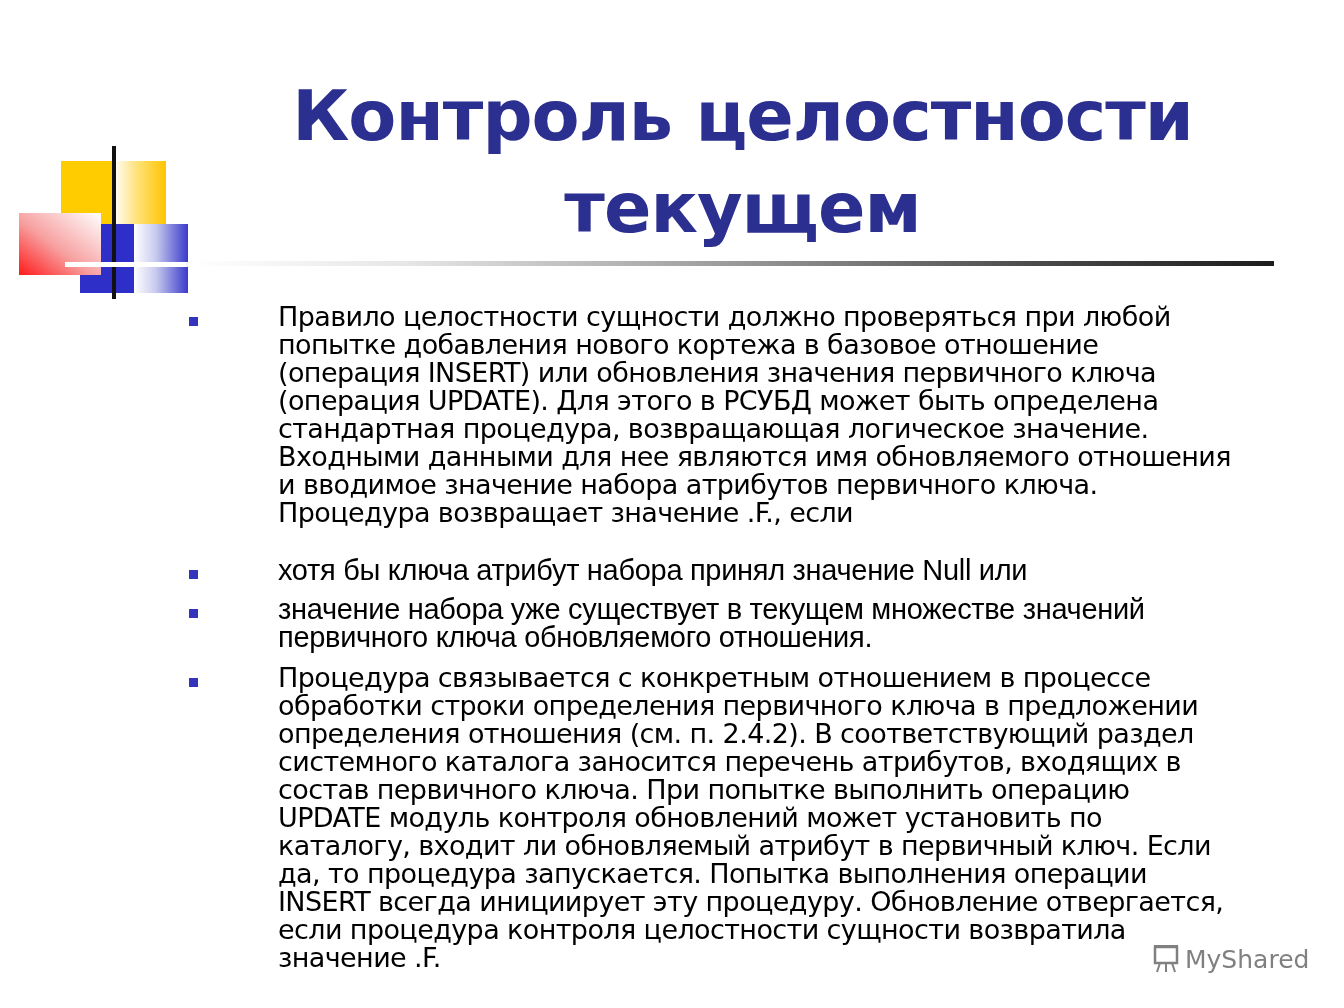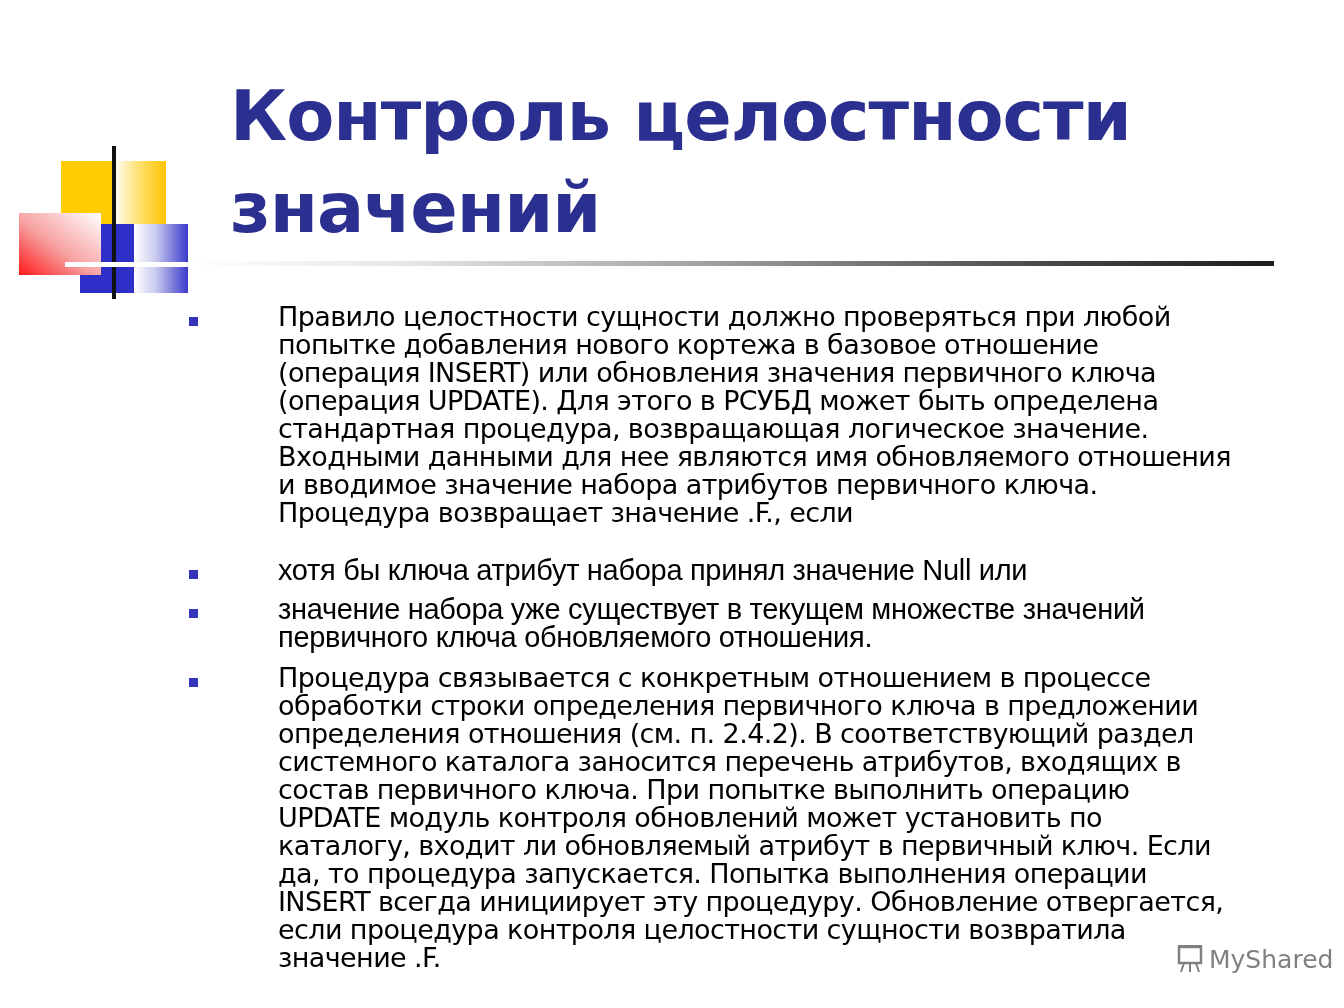--- a/index.html
+++ b/index.html
@@ -53,21 +53,21 @@
     }
     .title-rule {
       position: absolute; left: 190px; top: 261px; width: 1084px; height: 5px;
       background: linear-gradient(to right, #ffffff 0%, #e6e6e6 20%, #9a9a9a 50%, #4a4a4a 78%, #1c1c1c 100%);
     }
     
     .title {
       position: absolute;
       left: 230px; top: 70px;
       width: 1025px;
-      text-align: left;
+      text-align: center;
       color: #2B2F8F;
       font-family: "DejaVu Sans", sans-serif;
       font-weight: bold;
       font-size: 70px;
       line-height: 92px;
       letter-spacing: -1px;
     }
     .title span { display: block; }
     
     .body {
@@ -104,21 +104,20 @@
     }
     
     .watermark {
       position: absolute;
       left: 1153px; top: 944px;
       display: flex; align-items: center;
       color: #6b6b6b;
       font-family: "DejaVu Sans", sans-serif;
       font-size: 25px;
       opacity: 0.85;
-      margin-left: 24px;
     }
     .watermark-icon {
       width: 26px; height: 30px; margin-right: 6px; position: relative;
     }
   </style>
 </head>
 <body>
 
 <div class="slide">
 
@@ -129,21 +128,21 @@
     <div class="deco-blue-grad"></div>
     <div class="deco-red-grad"></div>
     <div class="deco-black-line"></div>
     <div class="deco-white-line"></div>
   </div>
 
   <div class="title-rule"></div>
 
   <div class="title">
     <span>Контроль целостности</span>
-    <span>значений</span>
+    <span>текущем</span>
   </div>
 
   <div class="body">
 
     <div class="bullet-item" style="top:303px;">
       <div class="bullet-marker"></div>
       <div class="bullet-text">Правило целостности сущности должно проверяться при любой
 попытке добавления нового кортежа в базовое отношение
 (операция INSERT) или обновления значения первичного ключа
 (операция UPDATE). Для этого в РСУБД может быть определена

